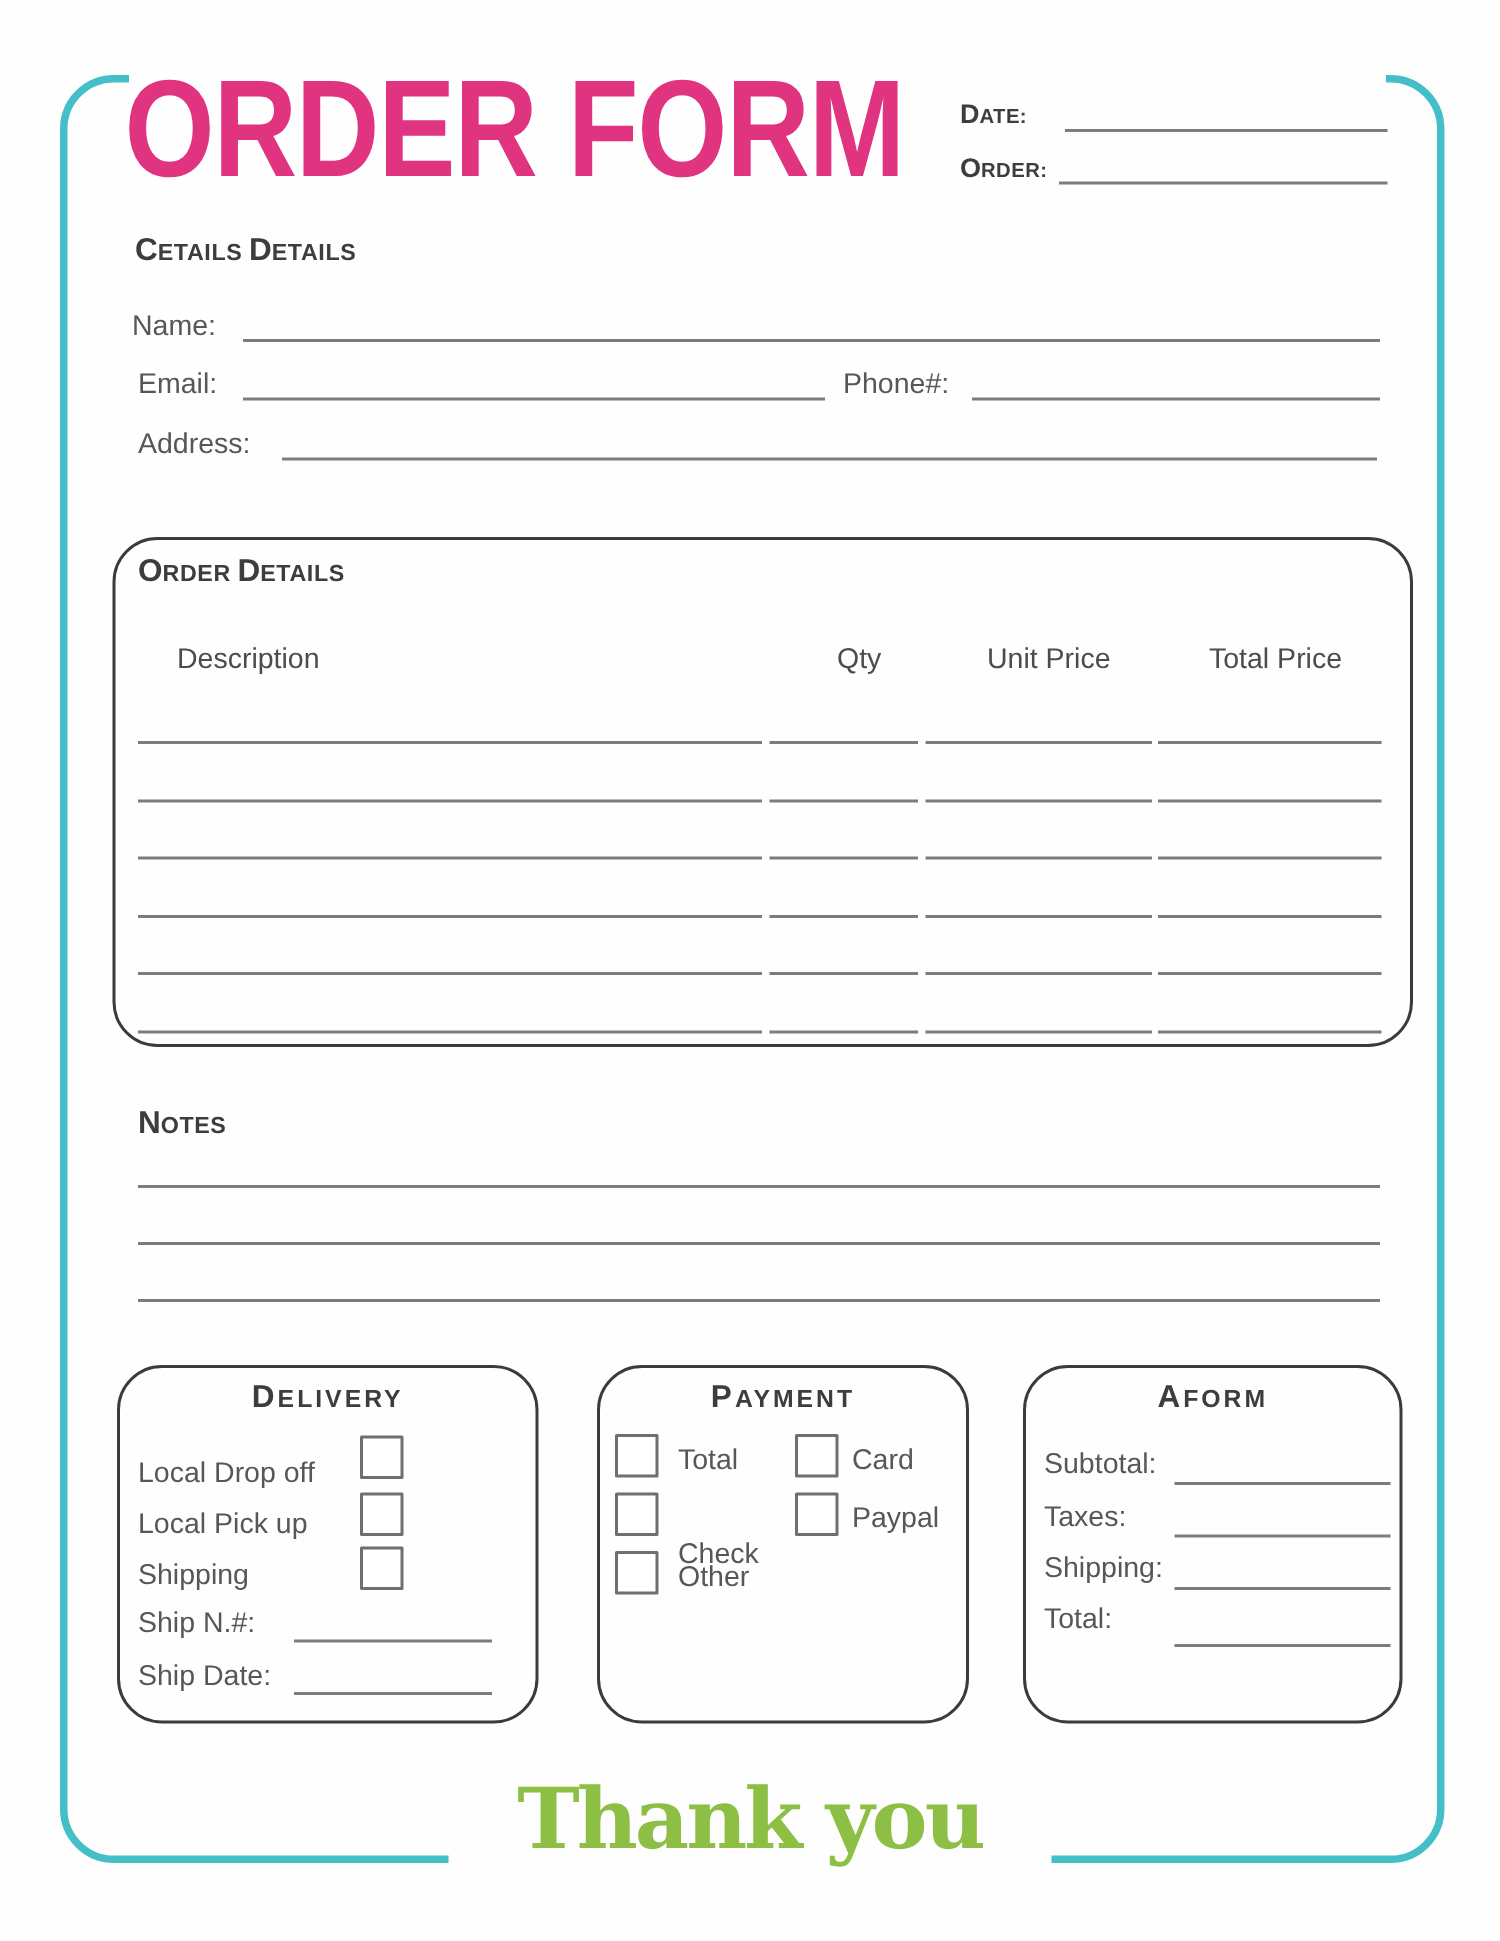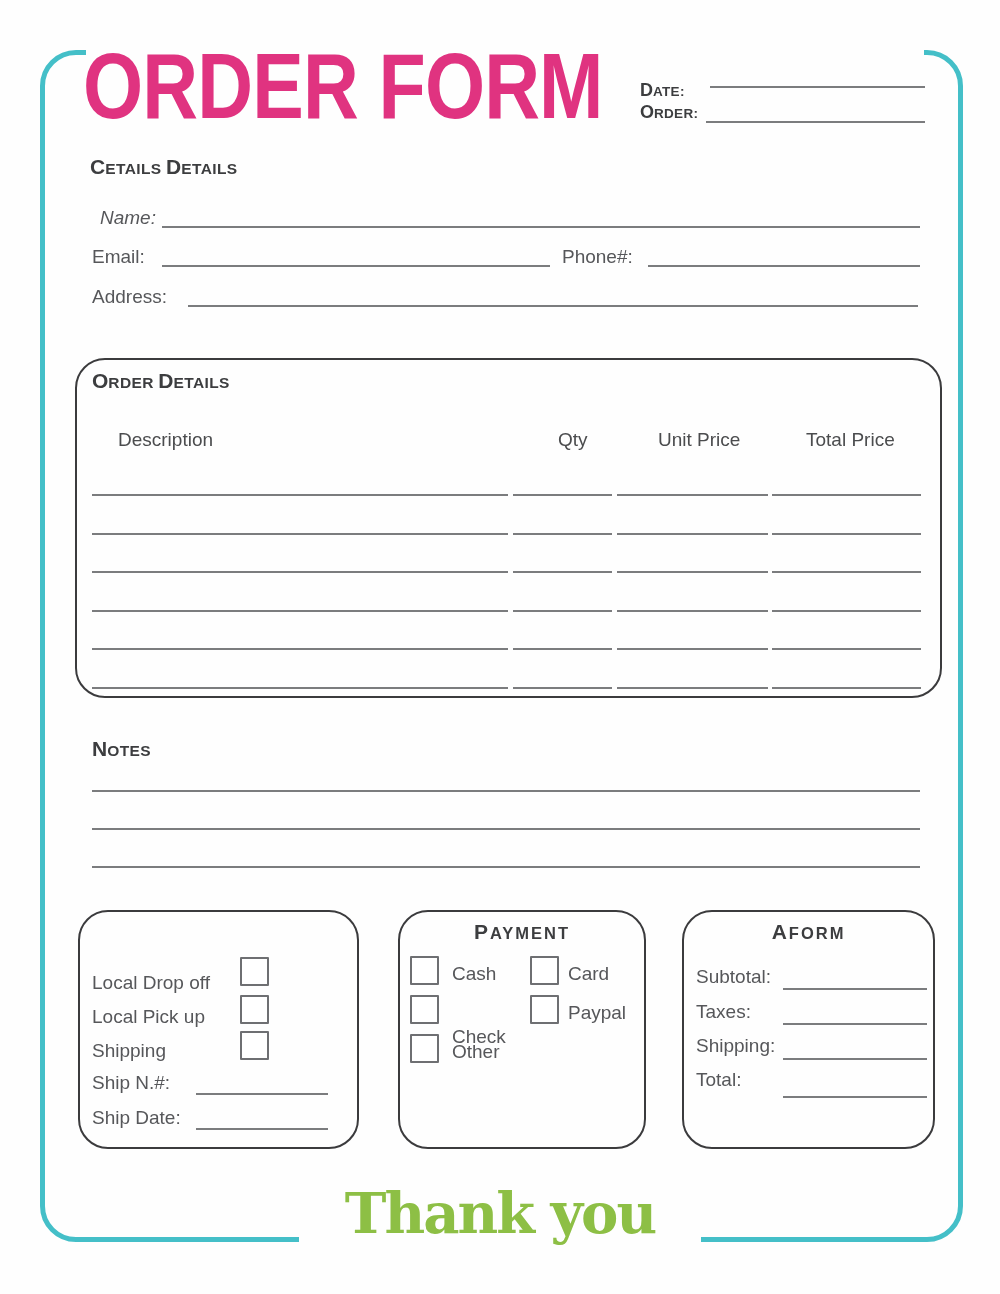--- a/index.html
+++ b/index.html
@@ -102,29 +102,29 @@
 <div class="page">
 
   <div class="frame"></div>
   <div class="frame-gap gap-top"></div>
   <div class="frame-gap gap-bottom"></div>
 
   <div class="content">
 
     <div class="abs main-title">ORDER FORM</div>
 
-    <div class="abs sc sc-sm" style="left:640px; top:80px;text-align:center;"><span class="sc-lead">D</span><span class="sc-rest">ATE:</span></div>
+    <div class="abs sc sc-sm" style="left:640px; top:66px;text-align:center;"><span class="sc-lead">D</span><span class="sc-rest">ATE:</span></div>
     <div class="rule" style="left:710px; top:86px; width:215px;"></div>
 
     <div class="abs sc sc-sm" style="left:640px; top:102px;"><span class="sc-lead">O</span><span class="sc-rest">RDER:</span></div>
     <div class="rule" style="left:706px; top:121px; width:219px;"></div>
 
     <div class="abs sc" style="left:90px; top:155px;"><span class="sc-lead">C</span><span class="sc-rest">ETAILS</span> <span class="sc-lead">D</span><span class="sc-rest">ETAILS</span></div>
 
-    <div class="abs label" style="left:100px; top:207px;font-style:italic;">Name:</div>
+    <div class="abs label" style="left:88px; top:207px;">Name:</div>
     <div class="rule" style="left:162px; top:226px; width:758px;"></div>
 
     <div class="abs label" style="left:92px; top:246px;">Email:</div>
     <div class="rule" style="left:162px; top:265px; width:388px;"></div>
     <div class="abs label" style="left:562px; top:246px;">Phone#:</div>
     <div class="rule" style="left:648px; top:265px; width:272px;"></div>
 
     <div class="abs label" style="left:92px; top:286px;">Address:</div>
     <div class="rule" style="left:188px; top:305px; width:730px;"></div>
 
@@ -164,41 +164,42 @@
       </div>
 
     <div class="abs sc" style="left:92px; top:737px;"><span class="sc-lead">N</span><span class="sc-rest">OTES</span></div>
     <div class="abs" style="left:0; top:0;">
         <div class="rule" style="left: 92px; top: 790px; width: 828px;"></div>
         <div class="rule" style="left: 92px; top: 828px; width: 828px;"></div>
         <div class="rule" style="left: 92px; top: 866px; width: 828px;"></div>
       </div>
 
     <div class="round-box" style="left:78px; top:910px; width:281px; height:239px;"></div>
+    <div class="abs sc sc-track" style="left:78px; top:920px; width:281px;"><span class="sc-lead">D</span><span class="sc-rest">ELIVERY</span></div>
 
     <div class="abs label" style="left:92px; top:972px;">Local Drop off</div>
     <div class="checkbox" style="left:240px; top:957px;"></div>
 
     <div class="abs label" style="left:92px; top:1006px;">Local Pick up</div>
     <div class="checkbox" style="left:240px; top:995px;"></div>
 
     <div class="abs label" style="left:92px; top:1040px;">Shipping</div>
     <div class="checkbox" style="left:240px; top:1031px;"></div>
 
     <div class="abs label" style="left:92px; top:1072px;">Ship N.#:</div>
     <div class="rule" style="left:196px; top:1093px; width:132px;"></div>
 
     <div class="abs label" style="left:92px; top:1107px;">Ship Date:</div>
     <div class="rule" style="left:196px; top:1128px; width:132px;"></div>
 
     <div class="round-box" style="left:398px; top:910px; width:248px; height:239px;"></div>
     <div class="abs sc sc-track" style="left:398px; top:920px; width:248px;"><span class="sc-lead">P</span><span class="sc-rest">AYMENT</span></div>
 
     <div class="checkbox" style="left:410px; top:956px;"></div>
-    <div class="abs label" style="left:452px; top:963px;">Cash</div>
+    <div class="abs label" style="left:452px; top:963px;">Total</div>
 
     <div class="checkbox" style="left:410px; top:995px;"></div>
     <div class="abs label" style="left:452px; top:1002px;margin-top:24px;">Check</div>
 
     <div class="checkbox" style="left:410px; top:1034px;"></div>
     <div class="abs label" style="left:452px; top:1041px;">Other</div>
 
     <div class="checkbox" style="left:530px; top:956px;"></div>
     <div class="abs label" style="left:568px; top:963px;">Card</div>
 

